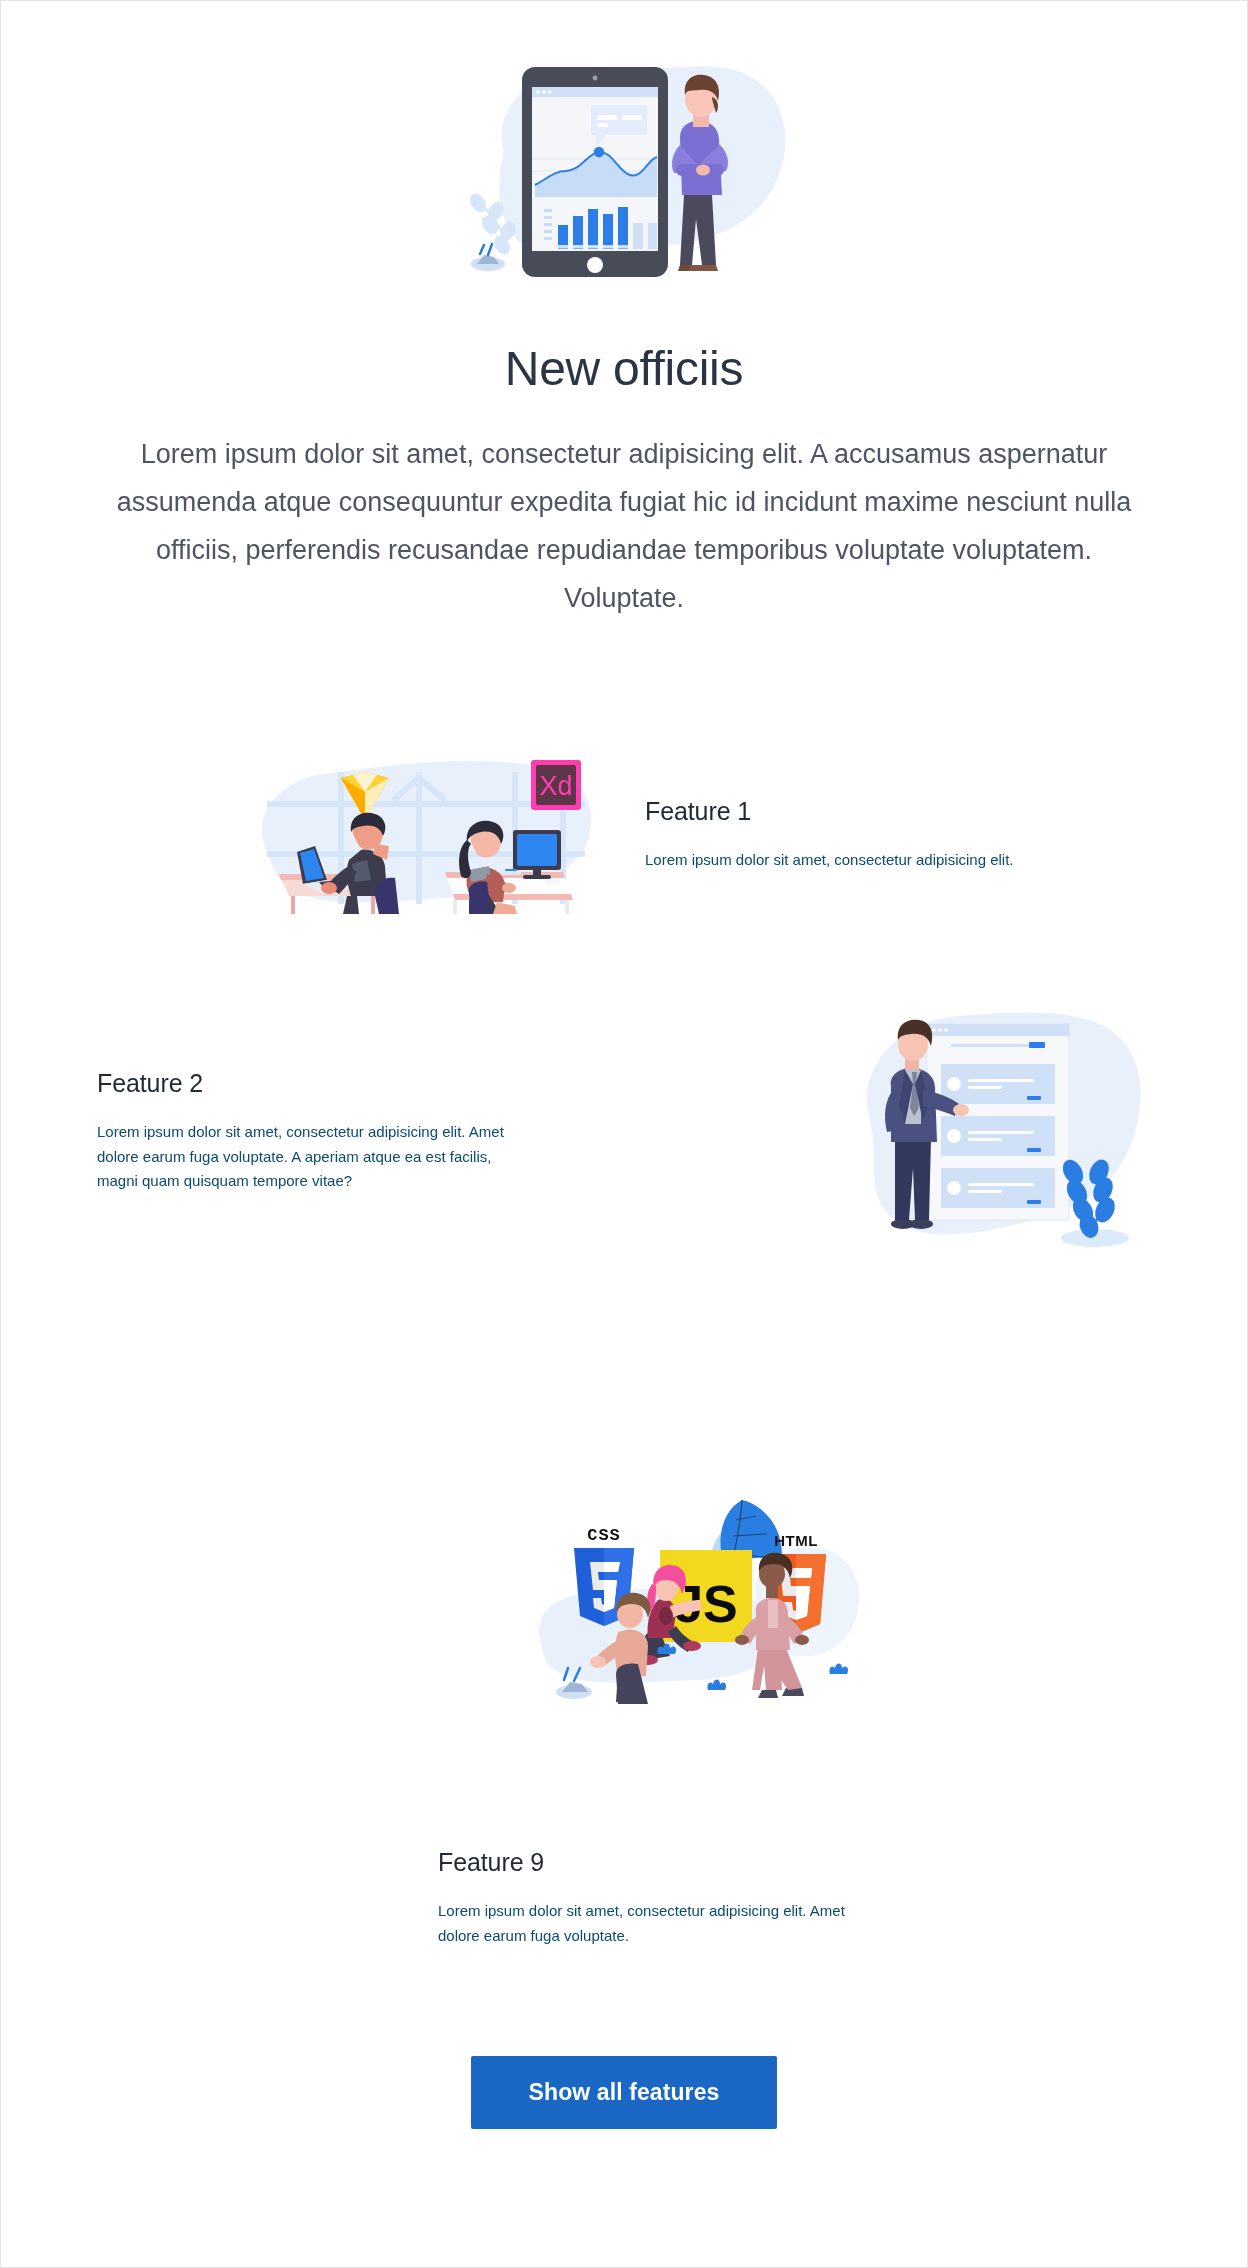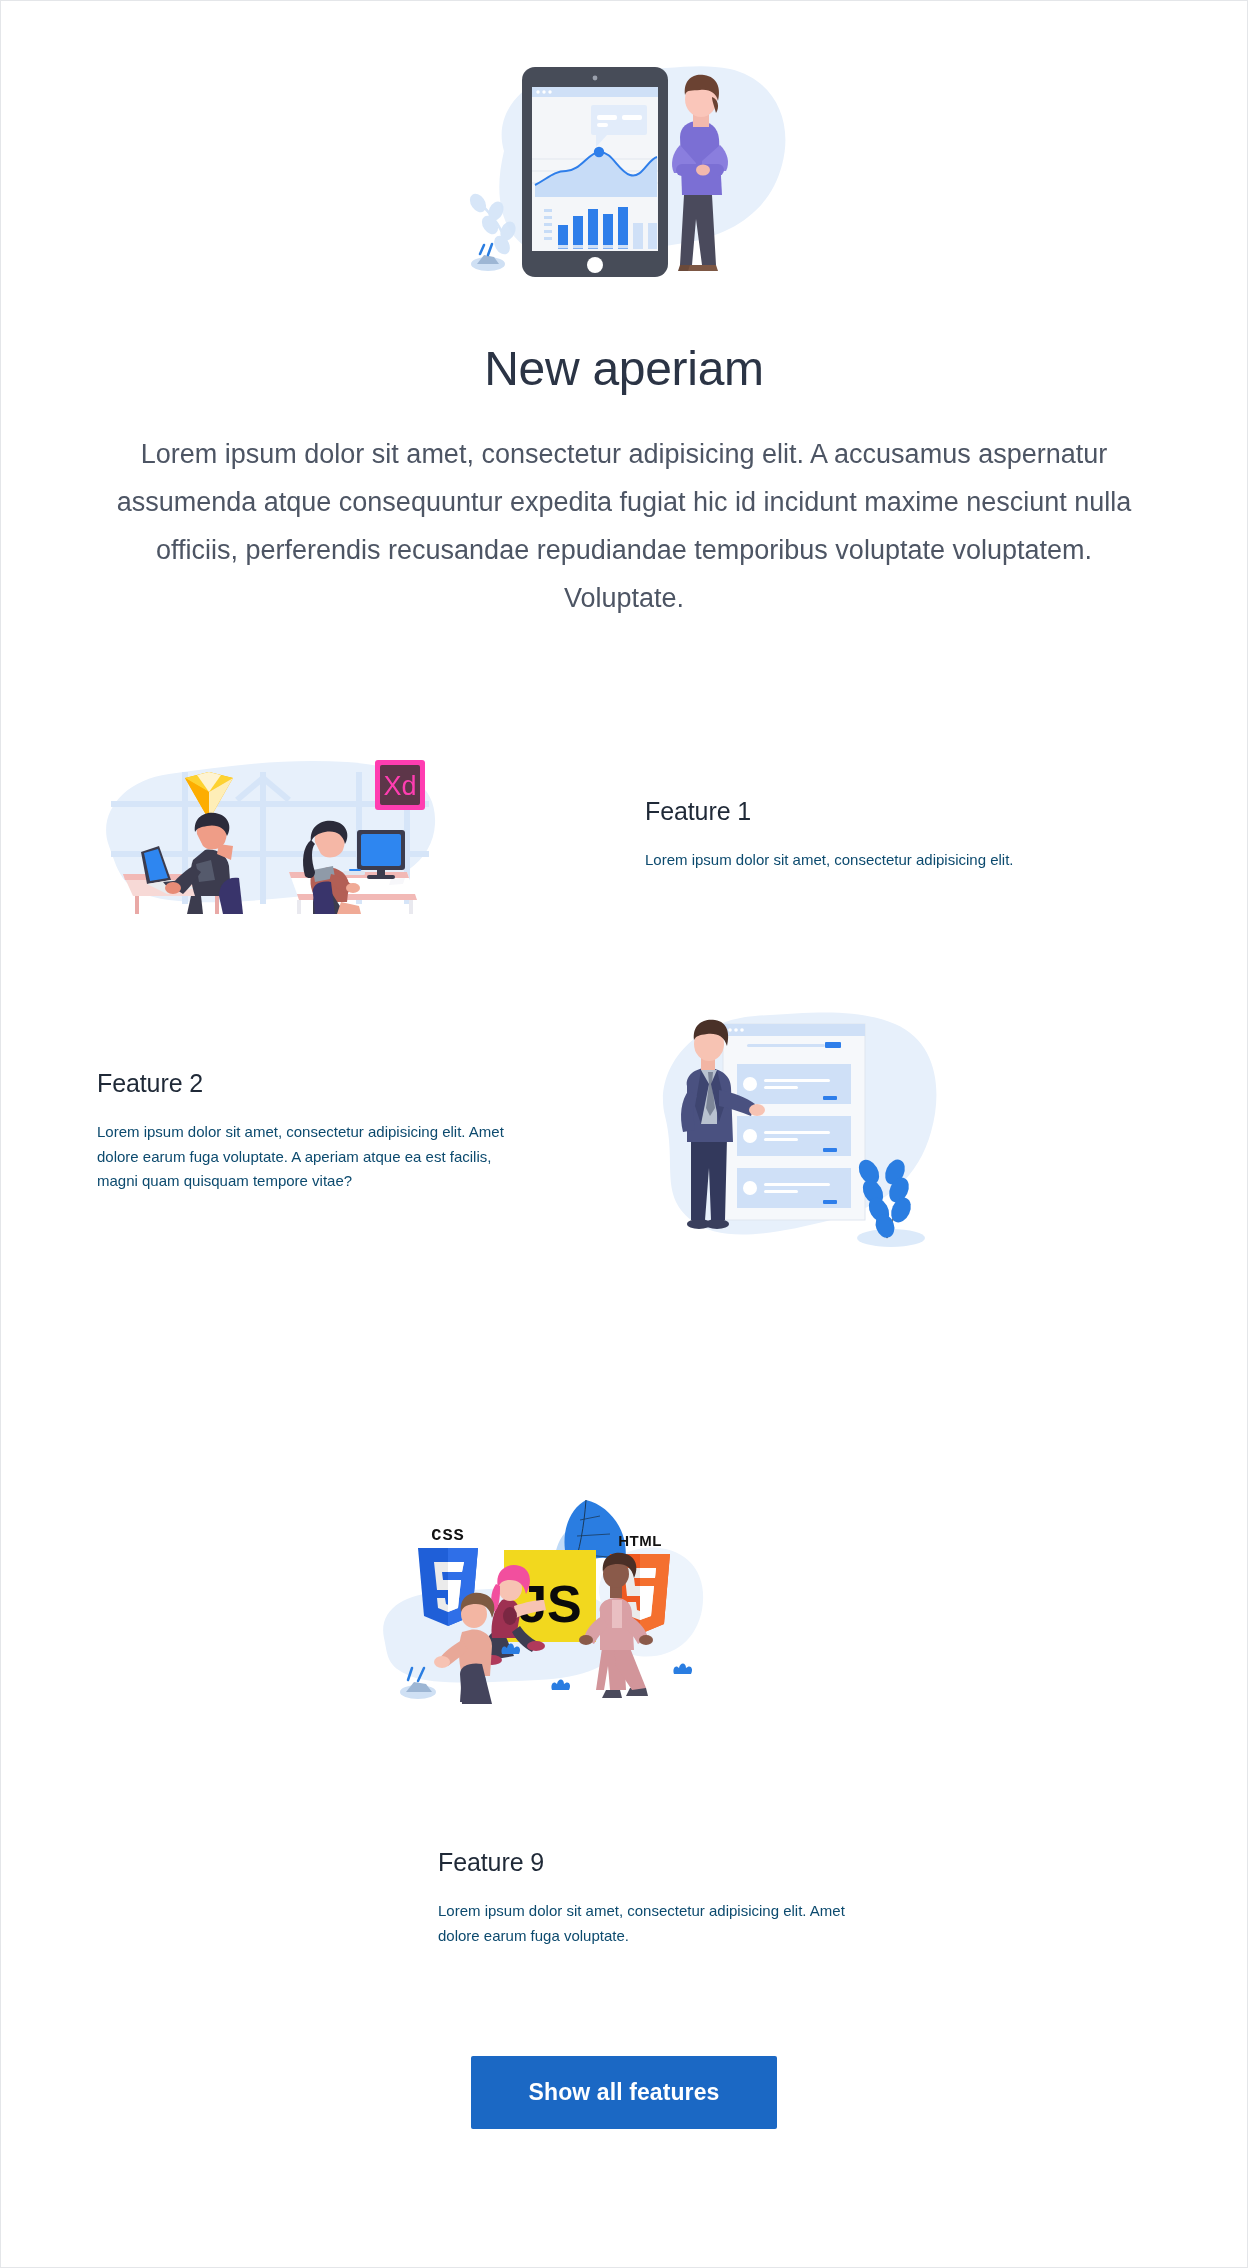--- a/index.html
+++ b/index.html
@@ -59,21 +59,21 @@
     align-items: center;
     padding: 0 96px;
     margin-bottom: 92px;
   }
   .feature-row:last-child { margin-bottom: 0; flex-direction: column; }
 
   .feature-art {
     width: 500px;
     flex: 0 0 500px;
     display: flex;
-    justify-content: flex-start;
+    justify-content: flex-end;
     align-items: center;
   }
 
   .feature-text {
     flex: 1 1 auto;
     padding-left: 48px;
   }
   .feature-row.reverse .feature-text {
     padding-left: 0;
     padding-right: 48px;
@@ -220,21 +220,21 @@
 
           <ellipse cx="257" cy="40" rx="16" ry="18" fill="#fac6ba"></ellipse>
 
           <path d="M241 36 C239 20 250 14 260 16 C274 18 277 30 274 42
                    C272 34 266 30 256 31 C248 32 243 30 241 36 Z" fill="#6b4232"></path>
           <path d="M268 38 C274 40 276 48 272 54 C270 46 268 42 268 38 Z" fill="#6b4232"></path>
         </g>
       </svg>
     </div>
 
-    <h1 class="hero-title">New aperiam</h1>
+    <h1 class="hero-title">New officiis</h1>
     <p class="hero-sub">Lorem ipsum dolor sit amet, consectetur adipisicing elit. A accusamus aspernatur assumenda atque consequuntur expedita fugiat hic id incidunt maxime nesciunt nulla officiis, perferendis recusandae repudiandae temporibus voluptate voluptatem. Voluptate.</p>
   </section>
 
   <section class="features">
 
     <div class="feature-row">
       <div class="feature-art">
         <svg width="344" height="160" viewBox="0 0 344 160">
 
           <path d="M12 92 C0 60 26 26 72 20 C130 12 186 4 250 8 C312 12 340 32 338 70

